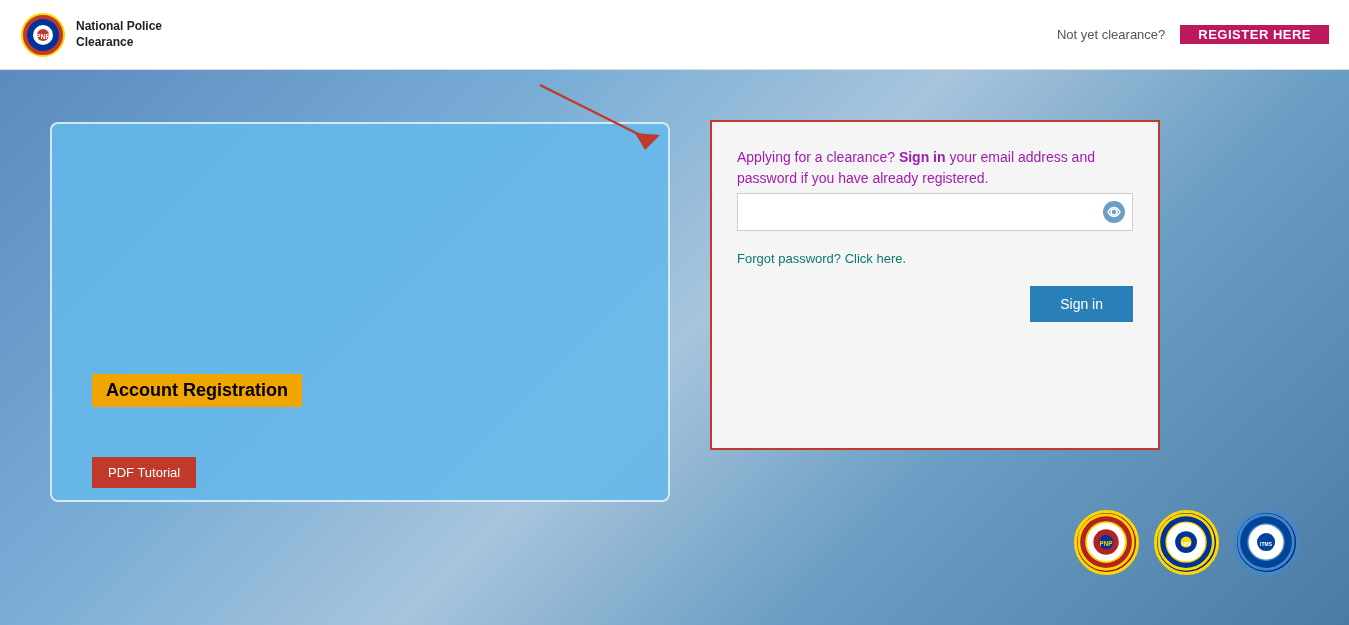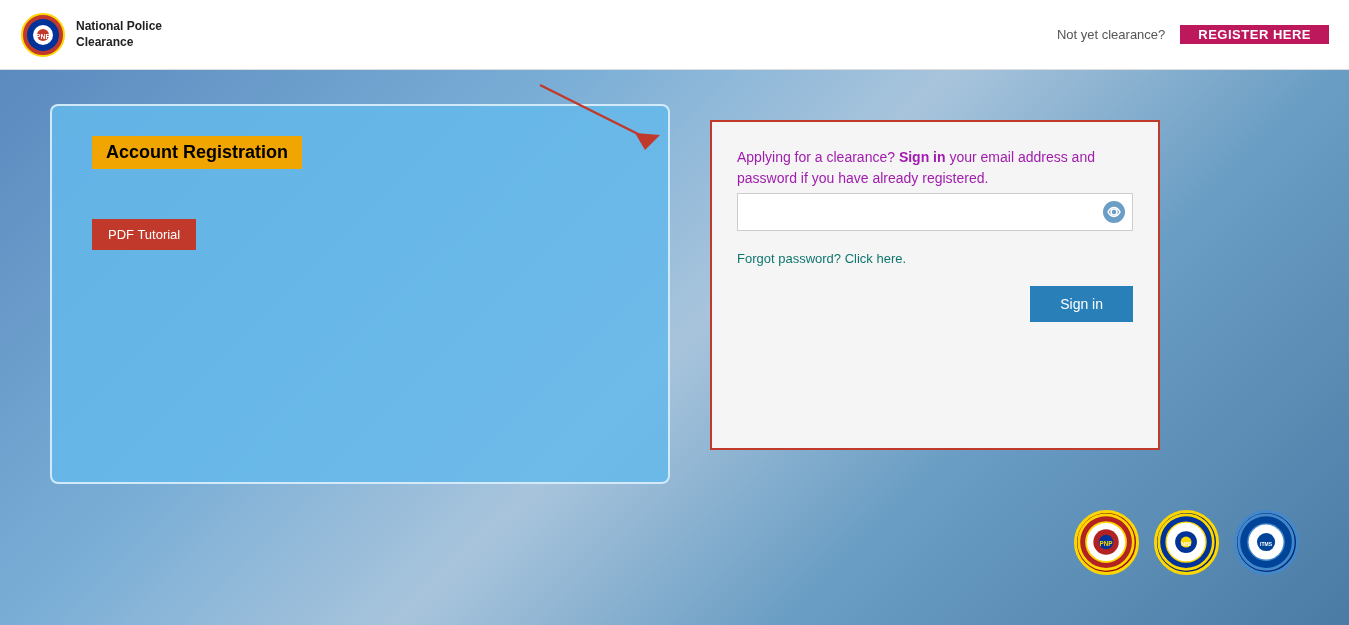--- a/index.html
+++ b/index.html
@@ -73,26 +73,26 @@
       height: 80px;
     }
 
     
     .left-panel {
       background: rgba(100, 185, 235, 0.85);
       border: 2px solid rgba(255,255,255,0.7);
       border-radius: 8px;
       width: 620px;
       min-height: 380px;
-      padding: 30px 40px;
+      padding: 12px 40px;
       display: flex;
       flex-direction: column;
       align-items: flex-start;
-      justify-content: flex-start;
-      margin-top: 4px;
+      justify-content: flex-end;
+      margin-top: 22px;
     }
     .account-reg-badge {
       background: #f0a500;
       color: #000;
       font-size: 18px;
       font-weight: bold;
       padding: 6px 14px;
       margin-bottom: 25px;
       display: inline-block;
     }

